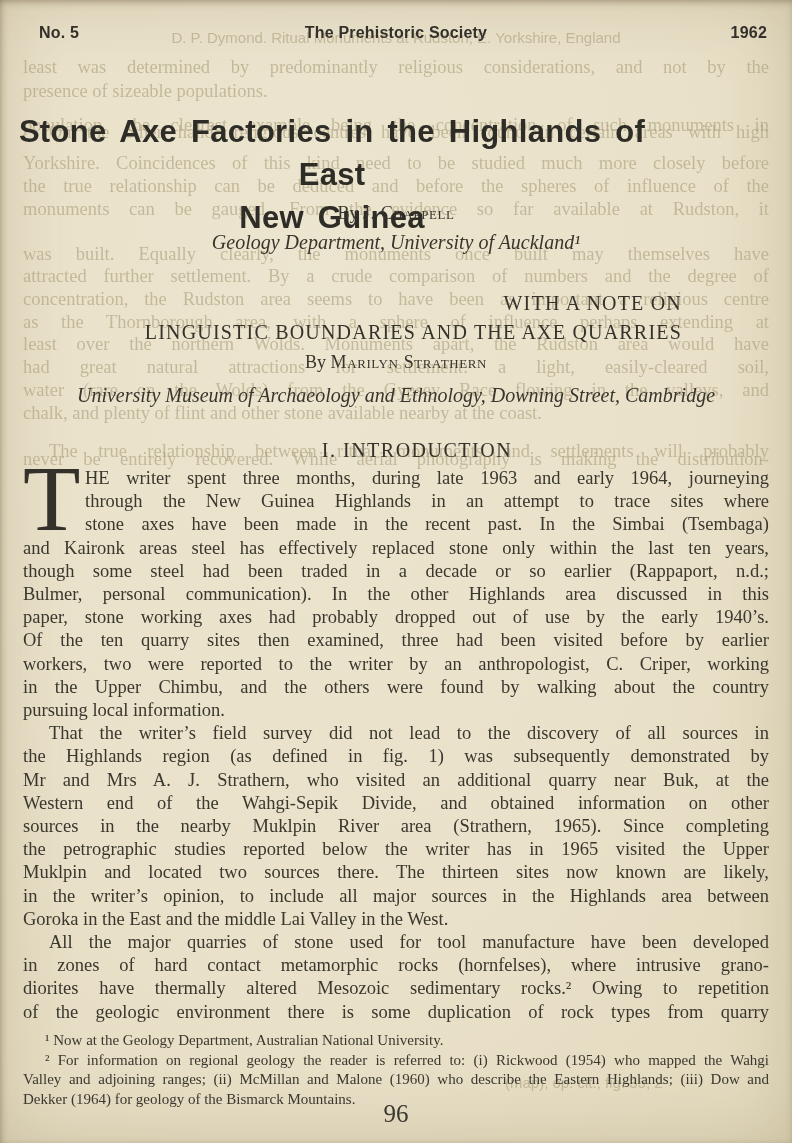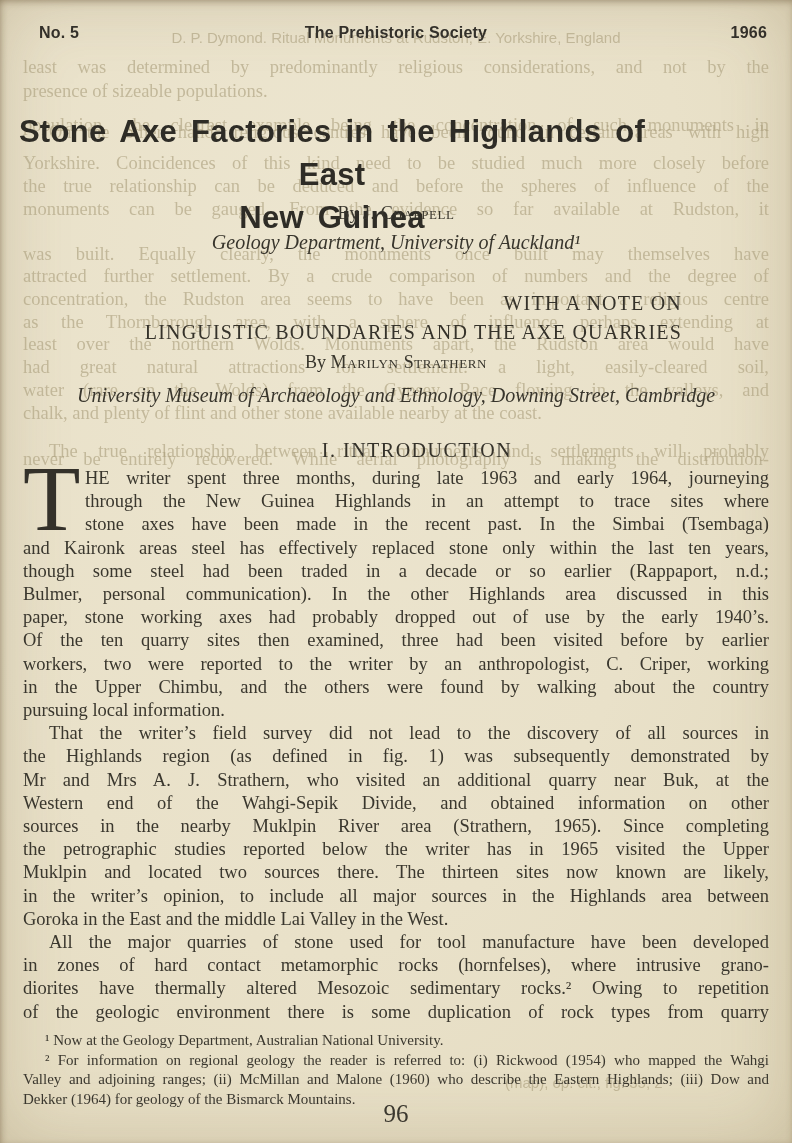--- a/index.html
+++ b/index.html
@@ -116,21 +116,21 @@
       <div class="bleed  indent" style="top: 425px;">The true relationship between ritual monuments and settlements will probably</div>
       <div class="bleed " style="top: 448px;">never be entirely recovered. While aerial photography is making the distribution-</div>
       <div class="bleed left" style="top: 1072px; left: 505px; width: 250px; font-size: 15px; font-family: &quot;Liberation Sans&quot;, sans-serif;">(map), op. cit., fig. 35, 2</div>
     </div>
 
   <div class="ink">
 
     <div class="running-head">
       <span class="rh-issue">No. 5</span>
       <span class="rh-center">The Prehistoric Society</span>
-      <span class="rh-year">1966</span>
+      <span class="rh-year">1962</span>
     </div>
 
     <h1 class="article-title">
       <div>Stone Axe Factories in the Highlands of East</div>
       <div>New Guinea</div>
     </h1>
 
     <div class="byline byline1">
       <span>By</span>
       <span class="sc">J. Chappell</span>

